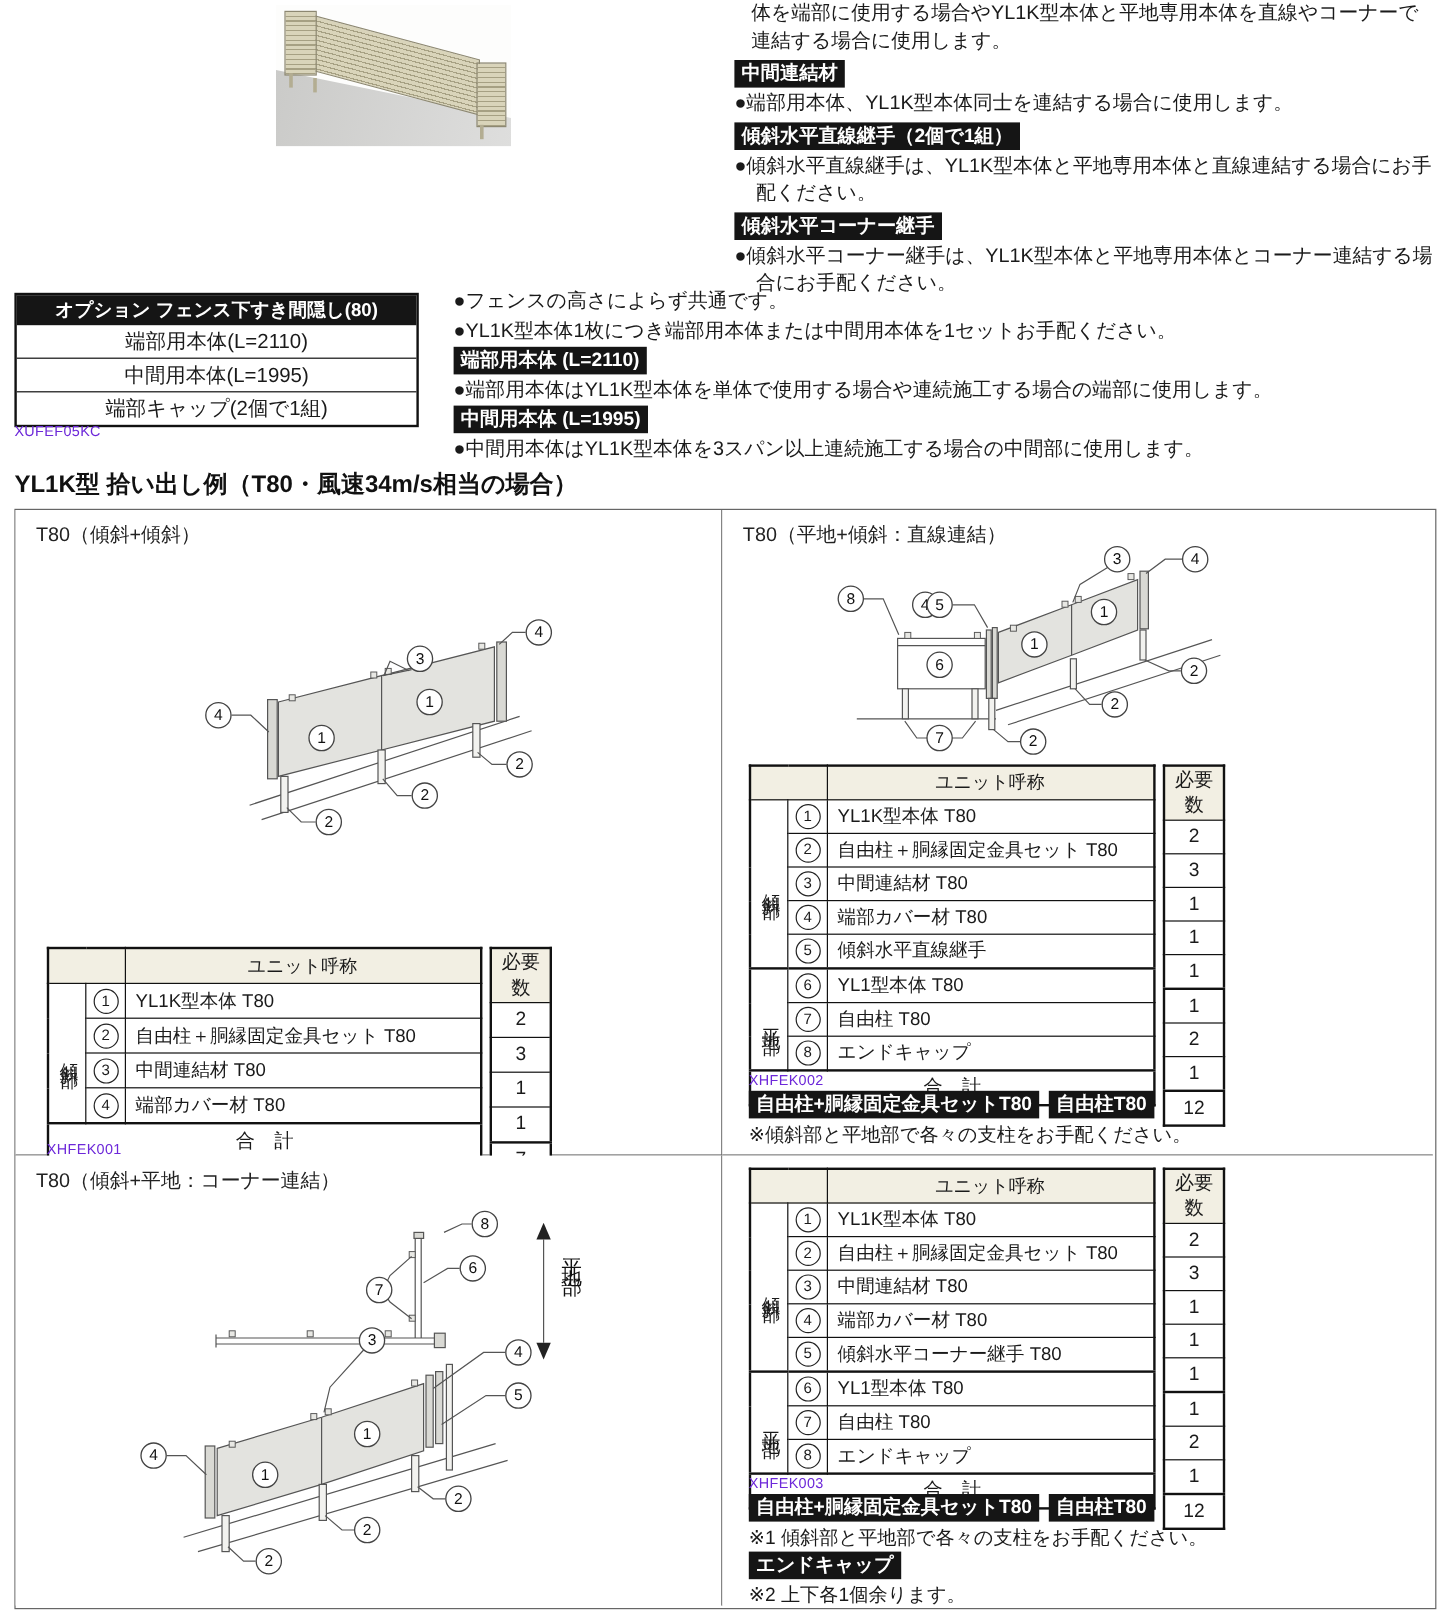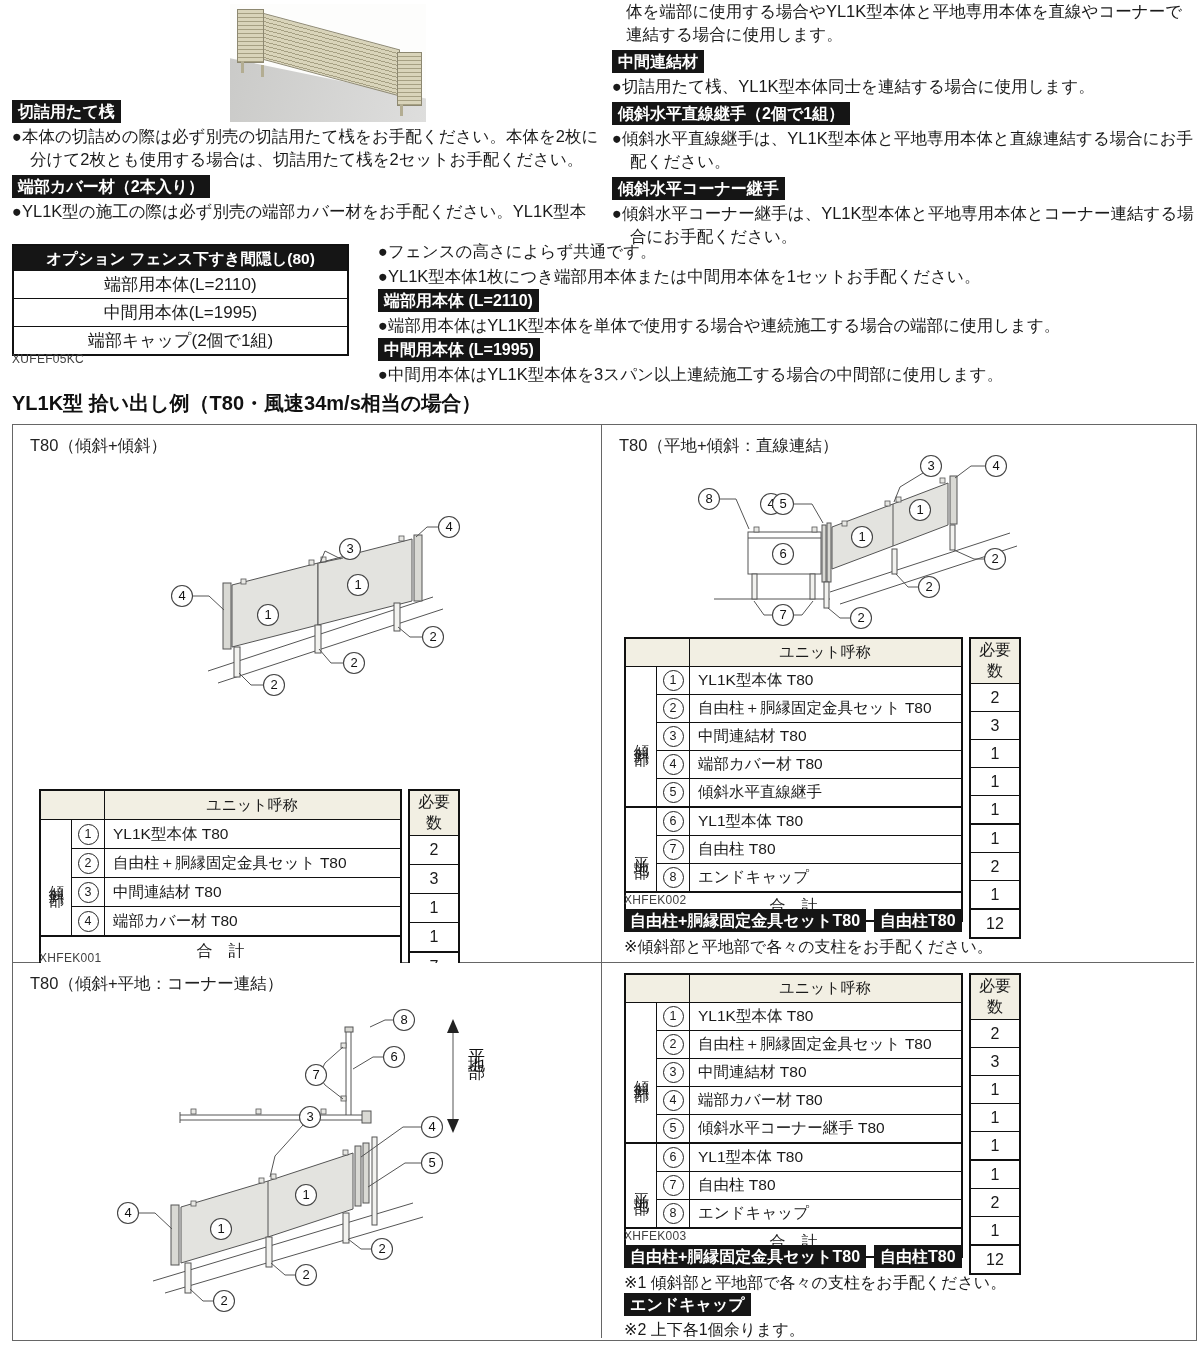--- a/index.html
+++ b/index.html
@@ -5,21 +5,21 @@
   html,body{margin:0;padding:0;background:#fff;}
   body{font-family:"Liberation Sans","DejaVu Sans",sans-serif;color:#1a1a1a;}
   #page{position:relative;width:1200px;height:1346px;background:#fff;overflow:hidden;}
 
   
   .tag{display:inline-block;background:#151515;color:#fff;font-weight:bold;
        font-size:16px;line-height:23px;padding:0 6px;}
   .bullet{margin:2px 0 4px 0;font-size:16.5px;line-height:23px;
           padding-left:18px;text-indent:-18px;}
   .plain{margin:0 0 4px 0;font-size:16.5px;line-height:23px;padding-left:14px;}
-  .code{font-size:12px;color:#404040;letter-spacing:.3px;}
+  .code{font-size:12px;color:#6d28d9;letter-spacing:.3px;}
 
   .introL{position:absolute;left:12px;top:100px;width:590px;}
   .introR{position:absolute;left:612px;top:0px;width:586px;}
   .optbox{position:absolute;left:12px;top:244px;width:333px;border:2px solid #111;background:#fff;}
   .optheader{background:#151515;color:#fff;font-weight:bold;font-size:15.5px;
              text-align:center;line-height:25px;}
   .optrow{font-size:17px;text-align:center;line-height:27px;}
   .optrow + .optrow{border-top:1px solid #111;}
   .optcode{position:absolute;left:12px;top:352px;}
   .optnotes{position:absolute;left:378px;top:238px;width:814px;}
@@ -91,31 +91,25 @@
   <div class="photo">
     <div class="ph-ground"></div>
     <div class="stripes ph-band"></div>
     <div class="stripes ph-endL"></div>
     <div class="stripes ph-endR"></div>
     <div class="ph-post" style="left:11px;top:57px;"></div>
     <div class="ph-post" style="left:31px;top:61px;"></div>
     <div class="ph-post" style="left:170px;top:100px;"></div>
   </div>
 
-  <div class="introL">
-    <span class="tag">切詰用たて桟</span>
-    <p class="bullet">●本体の切詰めの際は必ず別売の切詰用たて桟をお手配ください。本体を2枚に分けて2枚とも使用する場合は、切詰用たて桟を2セットお手配ください。</p>
-    <span class="tag">端部カバー材（2本入り）</span>
-    <p class="bullet">●YL1K型の施工の際は必ず別売の端部カバー材をお手配ください。YL1K型本</p>
-  </div>
 
   <div class="introR">
     <p class="plain">体を端部に使用する場合やYL1K型本体と平地専用本体を直線やコーナーで連結する場合に使用します。</p>
     <span class="tag">中間連結材</span>
-    <p class="bullet">●切詰用たて桟、YL1K型本体同士を連結する場合に使用します。</p>
+    <p class="bullet">●端部用本体、YL1K型本体同士を連結する場合に使用します。</p>
     <span class="tag">傾斜水平直線継手（2個で1組）</span>
     <p class="bullet">●傾斜水平直線継手は、YL1K型本体と平地専用本体と直線連結する場合にお手配ください。</p>
     <span class="tag">傾斜水平コーナー継手</span>
     <p class="bullet">●傾斜水平コーナー継手は、YL1K型本体と平地専用本体とコーナー連結する場合にお手配ください。</p>
   </div>
 
   <div class="optbox">
     <div class="optheader">オプション フェンス下すき間隠し(80)</div>
     <div class="optrow">端部用本体(L=2110)</div>
     <div class="optrow">中間用本体(L=1995)</div>

